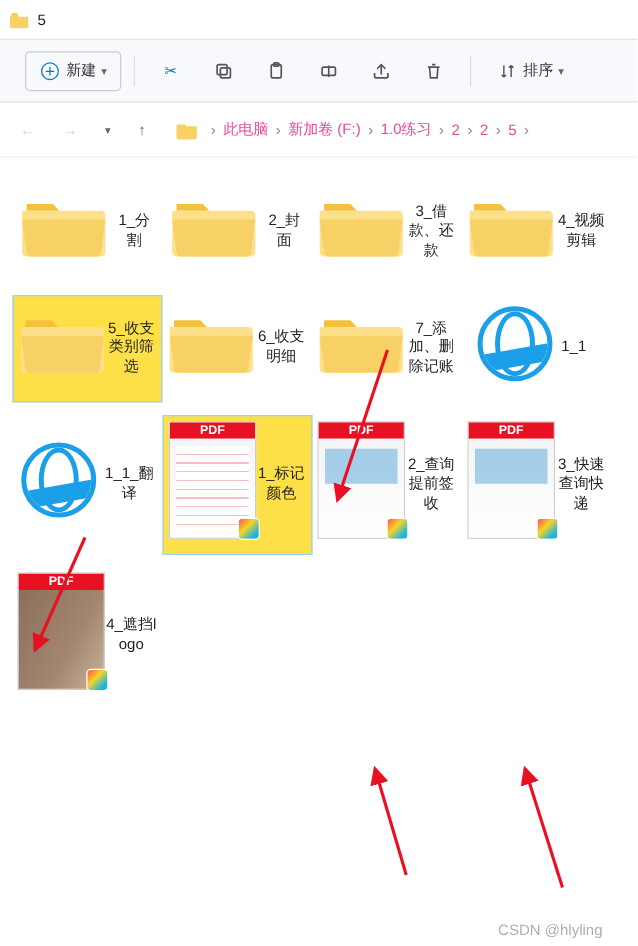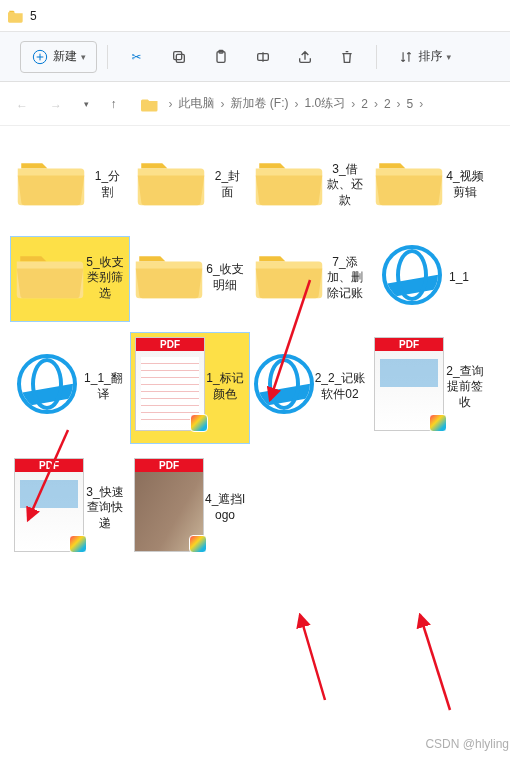--- a/index.html
+++ b/index.html
@@ -12,21 +12,21 @@
 .toolbar { height: 50px; background: #f7f9fc; border-bottom: 1px solid #e0e0e0; display: flex; align-items: center; padding: 0 20px; gap: 4px; }
 .tb-btn { display: flex; align-items: center; gap: 4px; padding: 6px 10px; border-radius: 4px; cursor: pointer; color: #333; }
 .tb-new { border: 1px solid #ccc; border-radius: 4px; }
 .tb-sep { width: 1px; height: 24px; background: #ddd; margin: 0 6px; }
 .tb-icon { width: 18px; height: 18px; display: flex; align-items: center; justify-content: center; color: #0078d4; }
 
 .navbar { height: 44px; display: flex; align-items: center; padding: 0 10px; gap: 10px; border-bottom: 1px solid #eee; }
 .nav-arrow { color: #666; padding: 4px 6px; cursor: pointer; }
 .nav-arrow.disabled { color: #ccc; }
 .breadcrumb { display: flex; align-items: center; gap: 6px; flex: 1; padding: 0 8px; }
-.bc-item { color: #737373; cursor: pointer; }
+.bc-item { color: #ec4899; cursor: pointer; }
 .bc-sep { color: #888; }
 .bc-folder-ico { width: 18px; height: 18px; margin-right: 4px; }
 
 .content { padding: 20px 10px; display: flex; flex-wrap: wrap; gap: 10px 0; }
 .item { width: 120px; display: flex; flex-direction: row; align-items: center; padding: 6px 4px 8px; text-align: center; cursor: pointer; position: relative; }
 .item.selected { background: #fde047; border: 1px solid #99d1ff; }
 .item .thumb { width: 75px; height: 60px; display: flex; align-items: center; justify-content: center; margin-bottom: 6px; position: relative; }
 .item .label { font-size: 12px; color: #222; line-height: 1.3; word-break: break-all; max-width: 110px; }
 
 .folder-big { width: 70px; height: 55px; }
@@ -38,21 +38,21 @@
 .pdf-badge { background: #e81123; color: #fff; font-size: 10px; font-weight: bold; text-align: center; padding: 1px 0; }
 .pdf-body { flex: 1; background: linear-gradient(#f5f5f5, #fff); position: relative; }
 .pdf-body.blueish::before { content: ""; position: absolute; left: 5px; right: 5px; top: 8px; height: 28px; background: #6fb3e0; opacity: .6; }
 .pdf-body.redline::before { content: ""; position: absolute; left: 5px; right: 5px; top: 6px; bottom: 6px; background: repeating-linear-gradient(#fff, #fff 6px, #f3c0c0 6px, #f3c0c0 7px); }
 .pdf-body.photo { background: linear-gradient(120deg, #8b6f5c, #a38670 60%, #c9b59a); }
 .corner-icon { position: absolute; right: -4px; bottom: -2px; width: 18px; height: 18px; border-radius: 4px; background: linear-gradient(135deg, #ff4e50, #f9d423 40%, #1cb5e0 80%); border: 1px solid #fff; }
 
 .arrow-annot { position: absolute; pointer-events: none; }
 .arrow-annot svg { overflow: visible; }
 
-.watermark { position: absolute; bottom: 6px; right: 1px; color: rgba(120,120,120,.6); font-size: 12px; }
+.watermark { position: absolute; bottom: 6px; right: 28px; color: rgba(120,120,120,.6); font-size: 12px; }
 </style>
 </head>
 <body>
 
 <div class="titlebar">
   <svg class="folder-ico" viewBox="0 0 24 20">
       <path fill="#f8d166" d="M2 4h7l2 2h11v12a2 2 0 0 1-2 2H2a2 2 0 0 1-2-2V6a2 2 0 0 1 2-2z"></path>
       <path fill="#f3c13a" d="M2 2h6l2 2H2z"></path>
     </svg>
   <span class="title">5</span>
@@ -235,26 +235,20 @@
       <div class="thumb" style="height: 90px;">
         <div class="pdf-thumb">
           <div class="pdf-badge">PDF</div>
           <div class="pdf-body redline"></div>
           <div class="corner-icon"></div>
         </div>
       </div>
       <div class="label">1_标记颜色</div>
     </div>
     <div class="item">
-      <div class="thumb" style="height: 66px;">
-        <div class="ie-icon"></div>
-      </div>
-      <div class="label">2_2_记账软件02</div>
-    </div>
-    <div class="item">
       <div class="thumb" style="height: 90px;">
         <div class="pdf-thumb">
           <div class="pdf-badge">PDF</div>
           <div class="pdf-body blueish"></div>
           <div class="corner-icon"></div>
         </div>
       </div>
       <div class="label">2_查询提前签收</div>
     </div>
     <div class="item">

